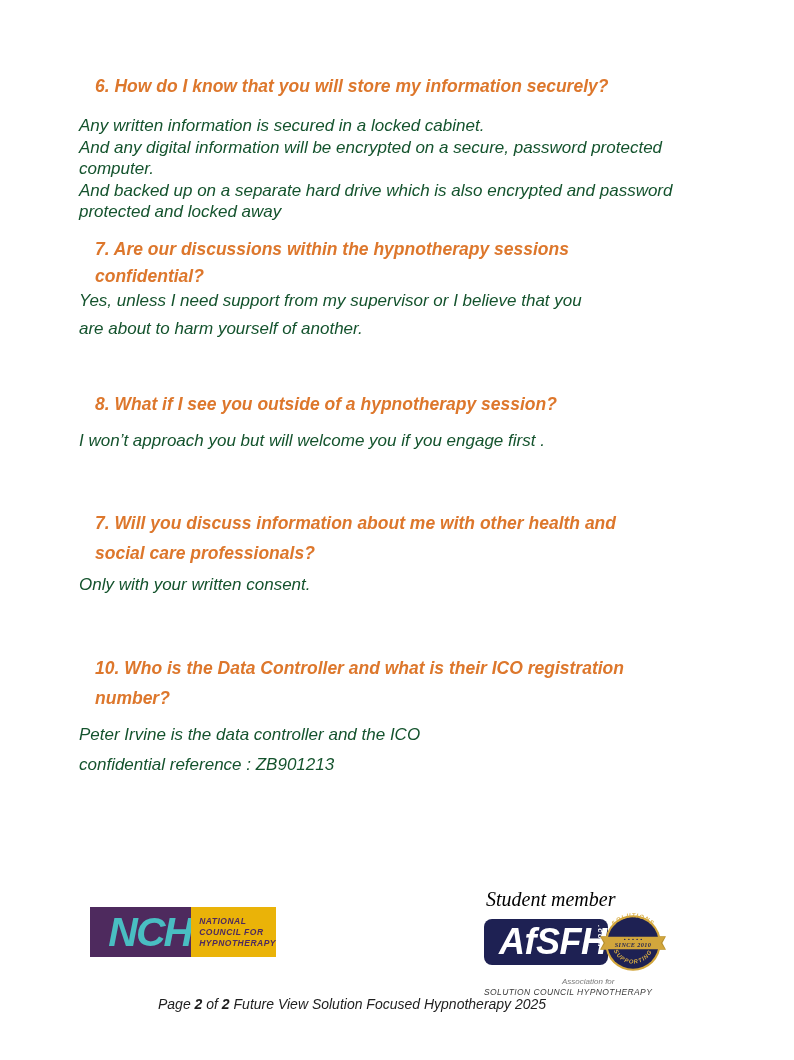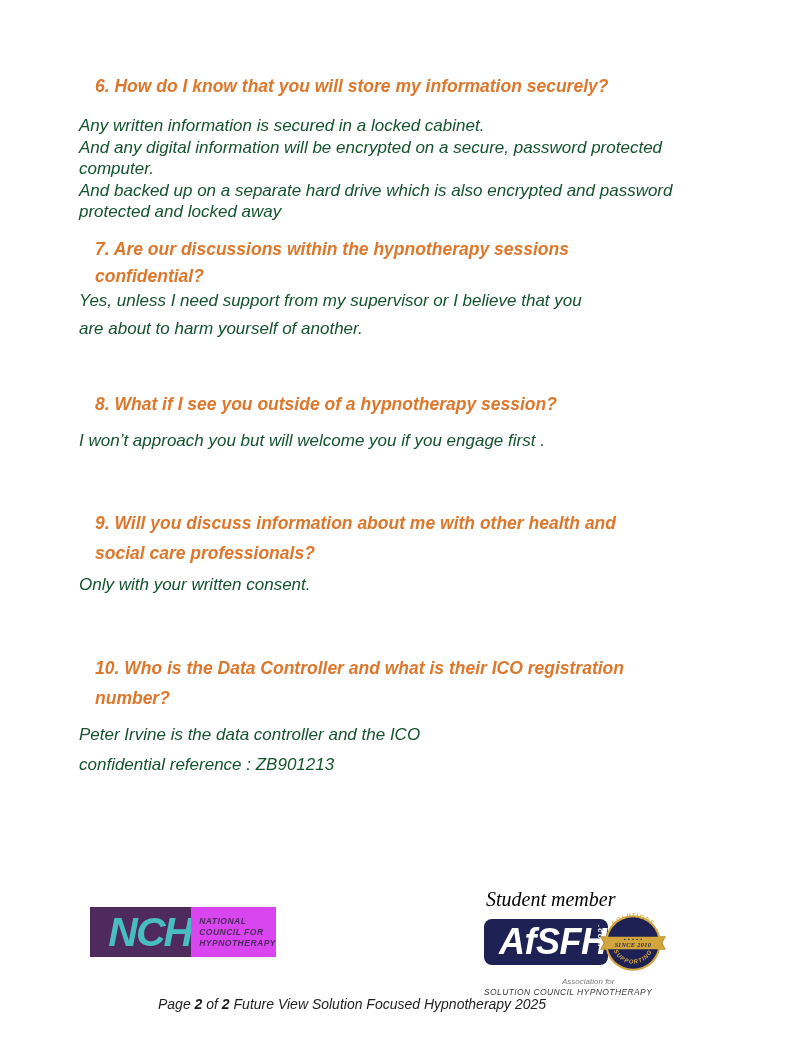--- a/index.html
+++ b/index.html
@@ -46,21 +46,21 @@
   }
   .nch-acronym {
     color: #49bec2;
     font-size: 41px;
     font-weight: bold;
     letter-spacing: -2px;
     line-height: 1;
   }
   .nch-right {
     flex: 1; height: 100%;
-    background: #d946ef;
+    background: #eab308;
     display: flex; flex-direction: column; justify-content: center;
     padding-left: 8px;
     box-sizing: border-box;
   }
   .nch-right .nline {
     color: #4e2a5e;
     font-size: 8.5px;
     font-weight: bold;
     line-height: 11px;
     letter-spacing: 0.5px;
@@ -159,21 +159,21 @@
   </div>
 
   <div class="q" style="top:394px">
     <div class="line">8. What if I see you outside of a hypnotherapy session?</div>
   </div>
   <div class="a" style="top:431px">
     <div class="line">I won’t approach you but will welcome you if you engage first .</div>
   </div>
 
   <div class="q lh30" style="top:508px">
-    <div class="line">9. Will you discuss information about me with other health and</div>
+    <div class="line">7. Will you discuss information about me with other health and</div>
     <div class="line">social care professionals?</div>
   </div>
   <div class="a" style="top:575px">
     <div class="line">Only with your written consent.</div>
   </div>
 
   <div class="q lh30" style="top:653px">
     <div class="line">10. Who is the Data Controller and what is their ICO registration</div>
     <div class="line">number?</div>
   </div>

